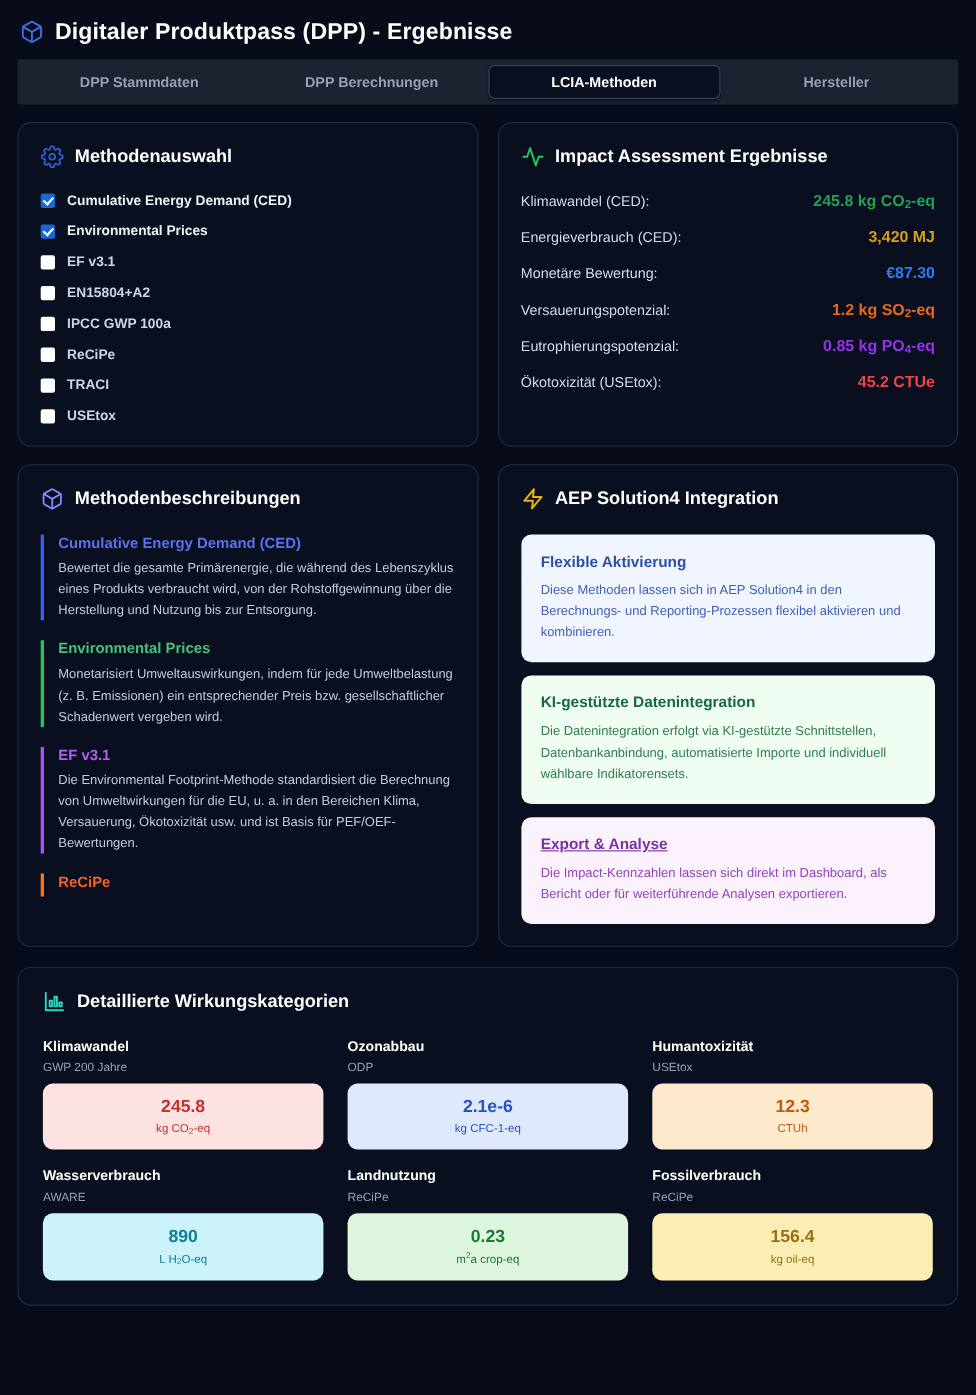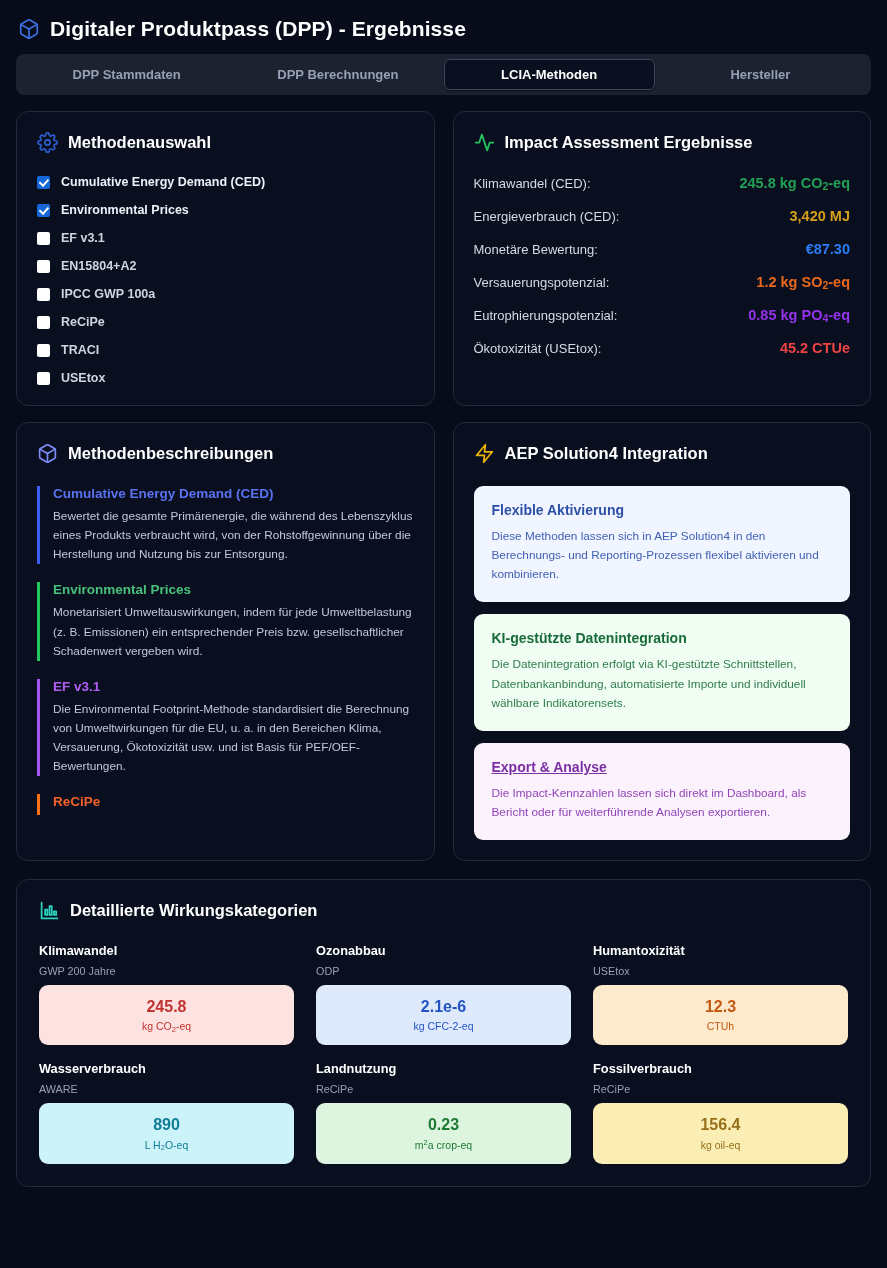--- a/index.html
+++ b/index.html
@@ -38,21 +38,21 @@
     font-weight: bold;
     color: #ffffff;
     letter-spacing: 0.1px;
     line-height: 1.1;
   }
 
   
   .tabbar {
     display: flex;
     background: #1c2230;
-    border-radius: 8px;
+    border-radius: 0;
     padding: 5px;
     gap: 0;
     height: 41px;
     align-items: stretch;
   }
   .tab {
     flex: 1 1 0;
     display: flex;
     align-items: center;
     justify-content: center;
@@ -369,21 +369,21 @@
           <div class="cat-val" style="color:#c0342f">245.8</div>
           <div class="cat-unit" style="color:#c0342f">kg CO<sub>2</sub>-eq</div>
         </div>
       </div>
 
       <div>
         <div class="cat-name">Ozonabbau</div>
         <div class="cat-sub">ODP</div>
         <div class="cat-pill" style="background:#dfe9fc">
           <div class="cat-val" style="color:#2454c4">2.1e-6</div>
-          <div class="cat-unit" style="color:#2454c4">kg CFC-2-eq</div>
+          <div class="cat-unit" style="color:#2454c4">kg CFC-1-eq</div>
         </div>
       </div>
 
       <div>
         <div class="cat-name">Humantoxizität</div>
         <div class="cat-sub">USEtox</div>
         <div class="cat-pill" style="background:#fdeacd">
           <div class="cat-val" style="color:#c35a10">12.3</div>
           <div class="cat-unit" style="color:#c35a10">CTUh</div>
         </div>

